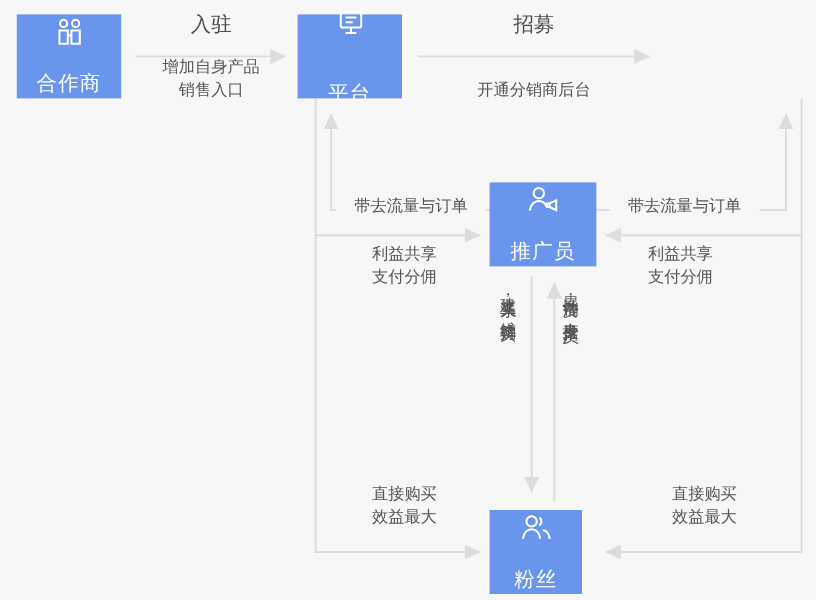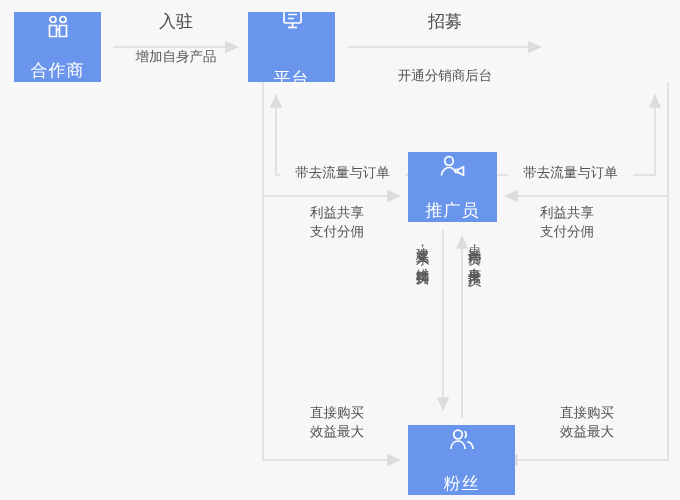--- a/index.html
+++ b/index.html
@@ -152,34 +152,35 @@
       <svg width="30" height="26" viewBox="0 0 30 26" fill="none" stroke="#ffffff" stroke-width="1.7">
         <circle cx="11" cy="6" r="4.3"></circle>
         <path d="M3.5,20.5 c0.5,-5.2 4,-8 7.5,-8 c3,0 5.6,2 6.9,5.4"></path>
         <path d="M20,14.5 l5.5,-2.6 v8.2 l-5.5,-2.6 z"></path>
         <path d="M20,14.5 h-2.2 v3 H20"></path>
       </svg>
     </span>
     <span class="nlabel">推广员</span>
   </div>
 
-  <div class="node" style="left:408px; top:425px; width:107px; height:70px;">
+  <div class="node" style="left:408px; top:425px; width:77px; height:70px;">
     <span class="nicon">
       <svg width="30" height="26" viewBox="0 0 30 26" fill="none" stroke="#ffffff" stroke-width="1.7">
         <circle cx="11" cy="6.5" r="4.3"></circle>
         <path d="M3.8,21 c0.5,-5.2 3.7,-8 7.2,-8 c3.5,0 6.7,2.8 7.2,8"></path>
         <path d="M17.6,3.2 a4.2,4.2 0 0 1 0,6.6"></path>
         <path d="M20.4,13.6 c3,0.6 5.3,3.4 5.7,7.4"></path>
       </svg>
     </span>
     <span class="nlabel">粉丝</span>
   </div>
 
   <div class="lbl" style="left:111px; top:47px; width:130px;">增加自身产品</div>
   <div class="lbl big" style="left:126px; top:10px; width:100px;">入驻</div>
+  <div class="lbl" style="left:111px; top:66px; width:130px;">销售入口</div>
 
   <div class="lbl big" style="left:395px; top:10px; width:100px;">招募</div>
   <div class="lbl" style="left:375px; top:66px; width:140px;">开通分销商后台</div>
 
   <div class="lbl" style="left:280px; top:163px; width:125px; background:#f7f7f7;">带去流量与订单</div>
 
   <div class="lbl" style="left:278px; top:203px; width:118px;">利益共享</div>
   <div class="lbl" style="left:278px; top:222px; width:118px;">支付分佣</div>
 
   <div class="lbl" style="left:508px; top:163px; width:125px; background:#f7f7f7;">带去流量与订单</div>

